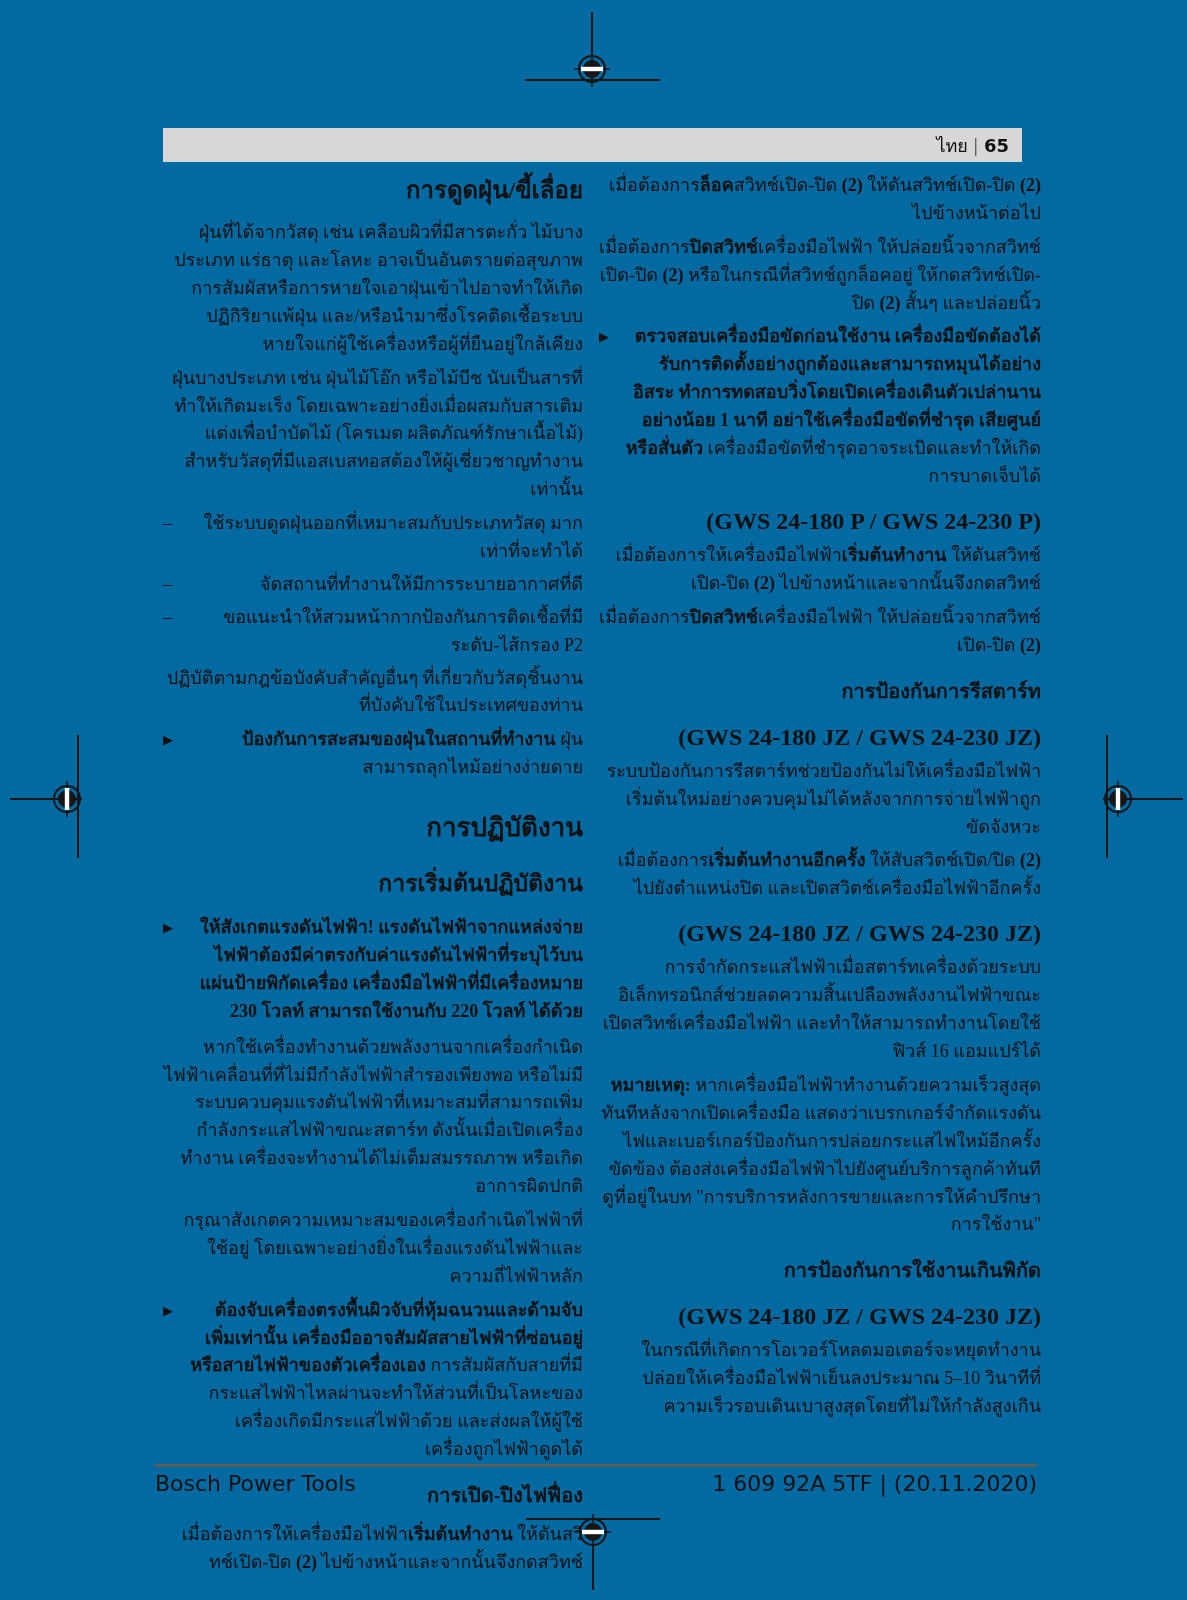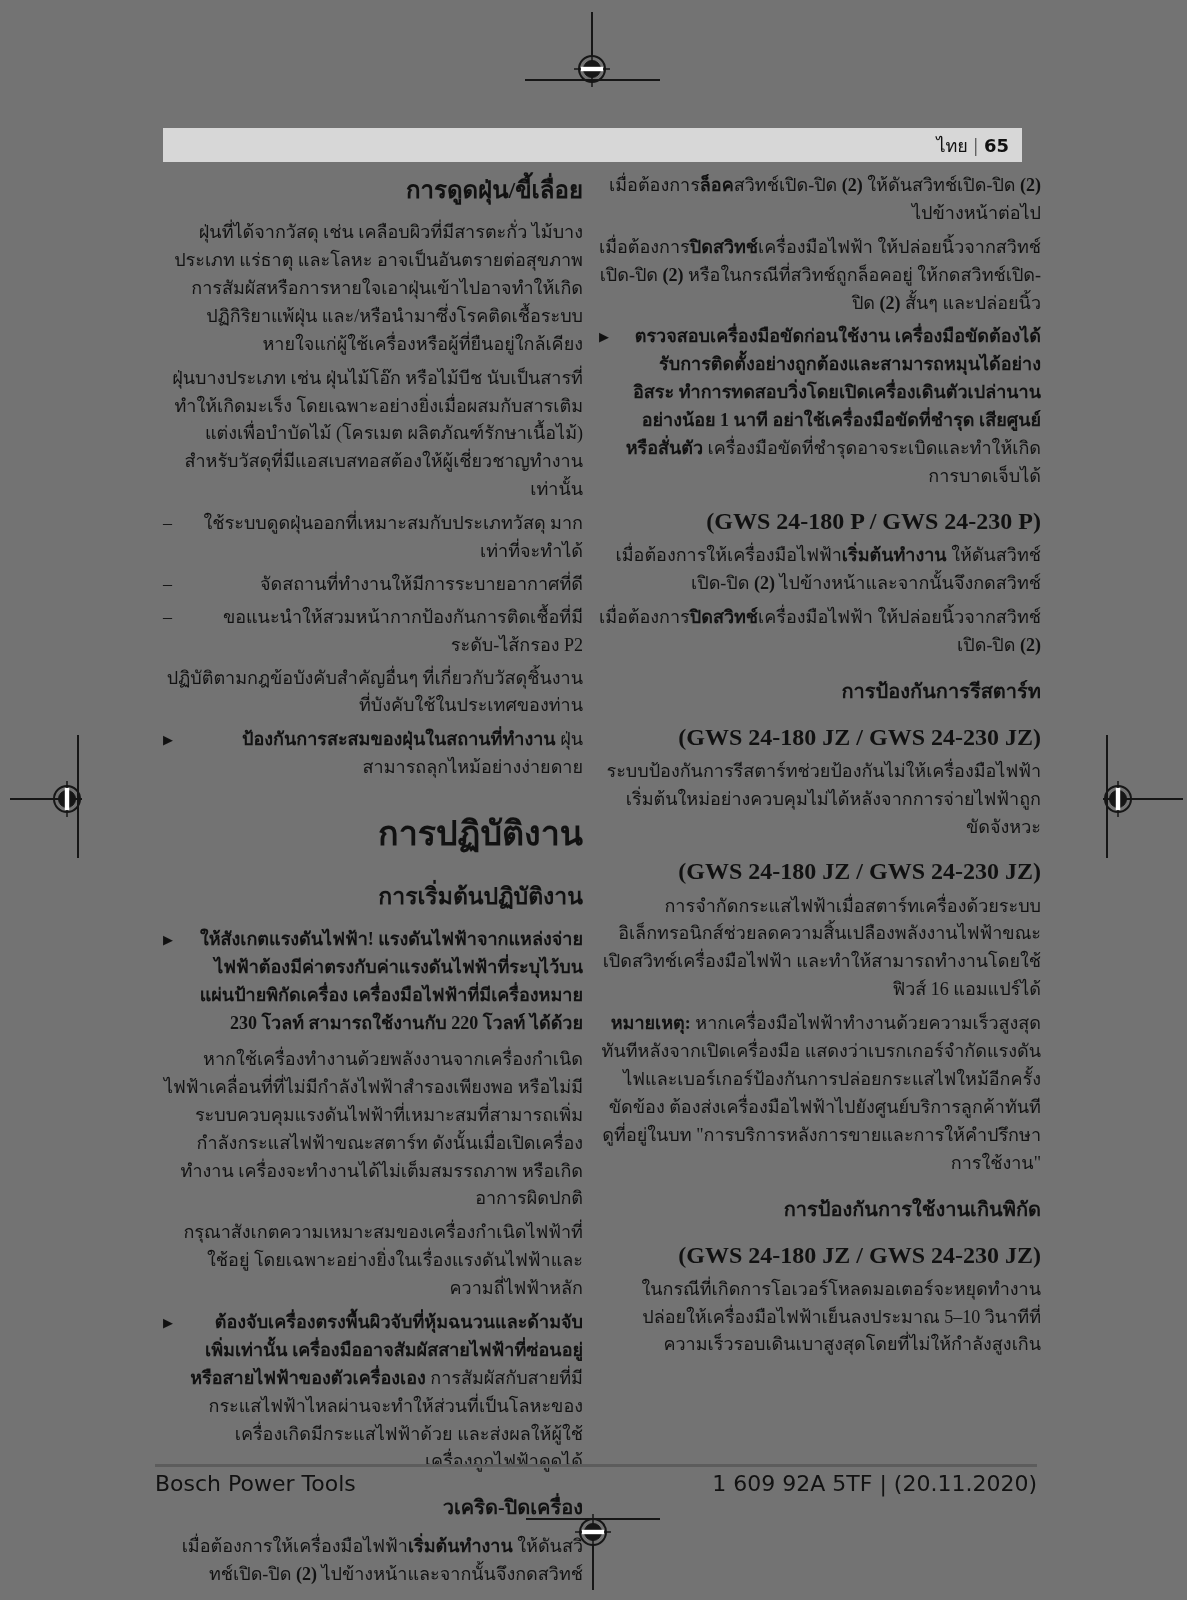--- a/index.html
+++ b/index.html
@@ -1,17 +1,17 @@
 <!DOCTYPE html>
 <html><head>
 <meta charset="utf-8">
 <style>
   html,body { margin:0; padding:0; background:#ffffff; }
   .sheet {
-    position:relative; width:1187px; height:1600px; background:#737373;
+    position:relative; width:1187px; height:1600px; background:#0369a1;
     font-family:"DejaVu Sans","Liberation Sans",sans-serif;
     color:#111; overflow:hidden;
   }
   
   .header-bar {
     position:absolute; left:163px; top:128px; width:859px; height:34px;
     background:#d7d7d7;
   }
   .header-inner {
     position:absolute; right:13px; top:50%; transform:translateY(-50%);
@@ -19,21 +19,21 @@
   }
   .header-inner .sep { margin:0 5px; font-weight:300; }
   .header-inner .pg { font-weight:bold; }
   
   .col { position:absolute; top:172px; font-size:18px; line-height:1.55; text-align:right;font-family:Liberation Serif, serif; }
   .col-left  { left:163px; width:420px; }
   .col-right { left:599px; width:442px; }
   .col p { margin:0 0 6px 0; }
   b { font-weight:bold; }
   .h-section    { font-size:24px; font-weight:bold; margin:0 0 10px 0; }
-  .h-chapter    { font-size:34px; font-weight:bold; margin:26px 0 18px 0; }
+  .h-chapter    { font-size:26px; font-weight:bold; margin:26px 0 18px 0; }
   .h-subsection { font-size:23px; font-weight:bold; margin:0 0 12px 0; }
   .h-sub        { font-size:20px; font-weight:bold; margin:16px 0 10px 0; }
   .h-models     { font-size:24px; font-weight:bold; margin:12px 0 2px 0; }
   .warn { position:relative; padding-left:25px; margin:2px 0 8px 0; font-weight:bold; }
   .warn .marker { position:absolute; left:0; top:4px; font-size:13px; font-weight:normal; }
   .warn .normal { font-weight:normal; }
   .dash-item { position:relative; padding-left:22px; margin:0 0 5px 0; }
   .dash-item .dash { position:absolute; left:0; }
   
   .footer-rule {
@@ -134,21 +134,21 @@
     </div>
 
     <p>หากใช้เครื่องทำงานด้วยพลังงานจากเครื่องกำเนิดไฟฟ้าเคลื่อนที่ที่ไม่มีกำลังไฟฟ้าสำรองเพียงพอ หรือไม่มีระบบควบคุมแรงดันไฟฟ้าที่เหมาะสมที่สามารถเพิ่มกำลังกระแสไฟฟ้าขณะสตาร์ท ดังนั้นเมื่อเปิดเครื่องทำงาน เครื่องจะทำงานได้ไม่เต็มสมรรถภาพ หรือเกิดอาการผิดปกติ</p>
     <p>กรุณาสังเกตความเหมาะสมของเครื่องกำเนิดไฟฟ้าที่ใช้อยู่ โดยเฉพาะอย่างยิ่งในเรื่องแรงดันไฟฟ้าและความถี่ไฟฟ้าหลัก</p>
 
     <div class="warn">
       <span class="marker">▶</span>
       <b>ต้องจับเครื่องตรงพื้นผิวจับที่หุ้มฉนวนและด้ามจับเพิ่มเท่านั้น เครื่องมืออาจสัมผัสสายไฟฟ้าที่ซ่อนอยู่หรือสายไฟฟ้าของตัวเครื่องเอง</b><span class="normal"> การสัมผัสกับสายที่มีกระแสไฟฟ้าไหลผ่านจะทำให้ส่วนที่เป็นโลหะของเครื่องเกิดมีกระแสไฟฟ้าด้วย และส่งผลให้ผู้ใช้เครื่องถูกไฟฟ้าดูดได้</span>
     </div>
 
-    <div class="h-sub">วเคริด-ปิดเครื่อง</div>
+    <div class="h-sub">การเปิด-ปิงไฟฟื่อง</div>
 
     <p><span>เมื่อต้องการให้เครื่องมือไฟฟ้า</span><b>เริ่มต้นทำงาน</b><span> ให้ดันสวิทช์เปิด-ปิด </span><b>(2)</b><span> ไปข้างหน้าและจากนั้นจึงกดสวิทช์</span></p>
   </div>
 
   <div class="col col-right">
 
     <p><span>เมื่อต้องการ</span><b>ล็อค</b><span>สวิทช์เปิด-ปิด </span><b>(2)</b><span> ให้ดันสวิทช์เปิด-ปิด </span><b>(2)</b><span> ไปข้างหน้าต่อไป</span></p>
 
     <p><span>เมื่อต้องการ</span><b>ปิดสวิทช์</b><span>เครื่องมือไฟฟ้า ให้ปล่อยนิ้วจากสวิทช์เปิด-ปิด </span><b>(2)</b><span> หรือในกรณีที่สวิทช์ถูกล็อคอยู่ ให้กดสวิทช์เปิด-ปิด </span><b>(2)</b><span> สั้นๆ และปล่อยนิ้ว</span></p>
 
@@ -159,20 +159,21 @@
 
 
     <div class="h-models">(GWS 24-180 P / GWS 24-230 P)</div>
     <p><span>เมื่อต้องการให้เครื่องมือไฟฟ้า</span><b>เริ่มต้นทำงาน</b><span> ให้ดันสวิทช์เปิด-ปิด </span><b>(2)</b><span> ไปข้างหน้าและจากนั้นจึงกดสวิทช์</span></p>
     <p><span>เมื่อต้องการ</span><b>ปิดสวิทช์</b><span>เครื่องมือไฟฟ้า ให้ปล่อยนิ้วจากสวิทช์เปิด-ปิด </span><b>(2)</b></p>
 
     <div class="h-sub">การป้องกันการรีสตาร์ท</div>
 
     <div class="h-models">(GWS 24-180 JZ / GWS 24-230 JZ)</div>
     <p>ระบบป้องกันการรีสตาร์ทช่วยป้องกันไม่ให้เครื่องมือไฟฟ้าเริ่มต้นใหม่อย่างควบคุมไม่ได้หลังจากการจ่ายไฟฟ้าถูกขัดจังหวะ</p>
+    <p><span>เมื่อต้องการ</span><b>เริ่มต้นทำงานอีกครั้ง</b><span> ให้สับสวิตช์เปิด/ปิด </span><b>(2)</b><span> ไปยังตำแหน่งปิด และเปิดสวิตช์เครื่องมือไฟฟ้าอีกครั้ง</span></p>
 
 
     <div class="h-models">(GWS 24-180 JZ / GWS 24-230 JZ)</div>
     <p>การจำกัดกระแสไฟฟ้าเมื่อสตาร์ทเครื่องด้วยระบบอิเล็กทรอนิกส์ช่วยลดความสิ้นเปลืองพลังงานไฟฟ้าขณะเปิดสวิทช์เครื่องมือไฟฟ้า และทำให้สามารถทำงานโดยใช้ฟิวส์ 16 แอมแปร์ได้</p>
     <p><b>หมายเหตุ:</b><span> หากเครื่องมือไฟฟ้าทำงานด้วยความเร็วสูงสุดทันทีหลังจากเปิดเครื่องมือ แสดงว่าเบรกเกอร์จำกัดแรงดันไฟและเบอร์เกอร์ป้องกันการปล่อยกระแสไฟใหม้อีกครั้งขัดข้อง ต้องส่งเครื่องมือไฟฟ้าไปยังศูนย์บริการลูกค้าทันที ดูที่อยู่ในบท "การบริการหลังการขายและการให้คำปรึกษาการใช้งาน"</span></p>
 
     <div class="h-sub">การป้องกันการใช้งานเกินพิกัด</div>
 
     <div class="h-models">(GWS 24-180 JZ / GWS 24-230 JZ)</div>
     <p>ในกรณีที่เกิดการโอเวอร์โหลดมอเตอร์จะหยุดทำงาน ปล่อยให้เครื่องมือไฟฟ้าเย็นลงประมาณ 5–10 วินาทีที่ความเร็วรอบเดินเบาสูงสุดโดยที่ไม่ให้กำลังสูงเกิน</p>

